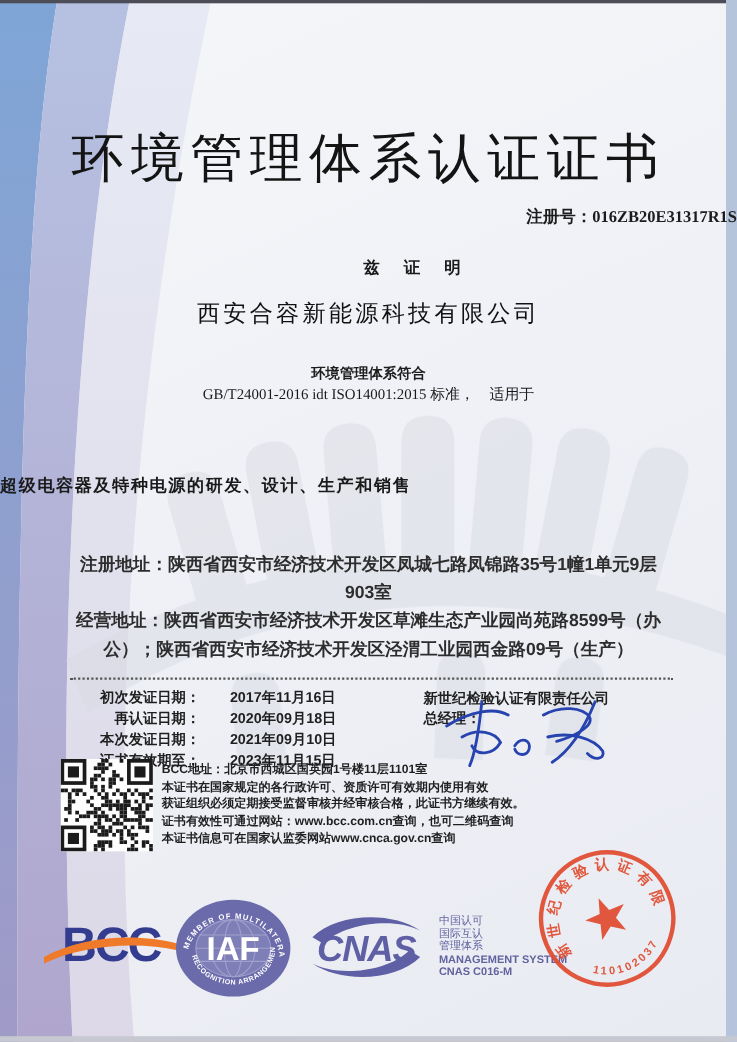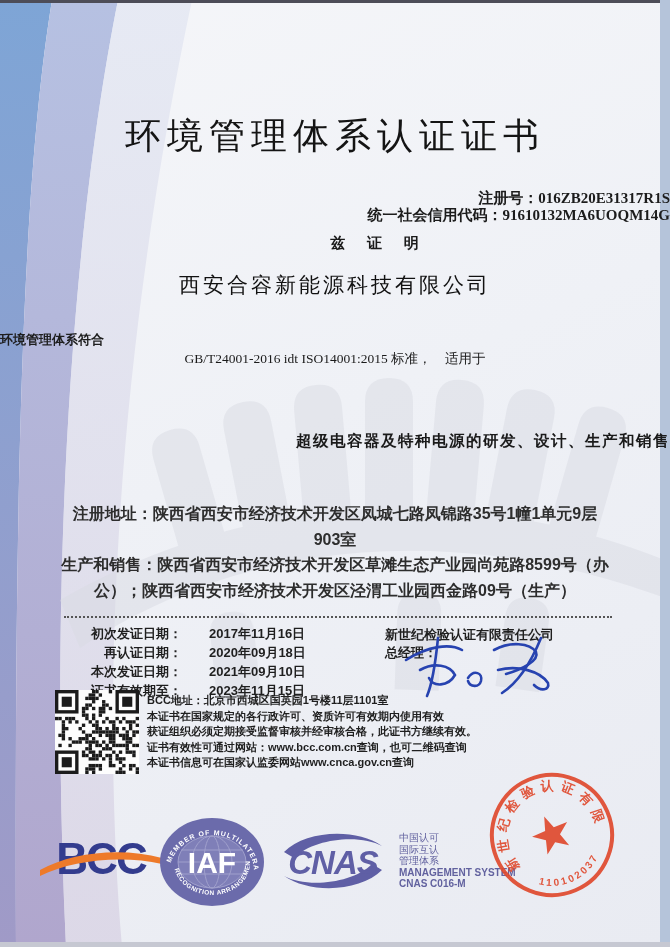--- a/index.html
+++ b/index.html
@@ -7,36 +7,36 @@
     background:linear-gradient(155deg,#f5f6f9 0%,#eff1f6 45%,#e9ebf2 100%);
     font-family:"Liberation Sans",sans-serif;color:#222;}
   .abs{position:absolute;}
   svg{display:block;}
   
   .edge-top{left:0;top:0;width:670px;height:3px;background:#4d4d58;}
   .edge-right{right:0;top:0;width:10px;height:947px;background:#b5c4da;}
   .edge-bottom{left:0;bottom:0;width:670px;height:5px;background:#c6c8d2;}
 
   .title{left:0;top:112px;width:670px;text-align:center;
-    font-family:"Liberation Serif",serif;font-size:36px;letter-spacing:6px;
+    font-family:"Liberation Serif",serif;font-size:48px;letter-spacing:6px;
     color:#141414;font-weight:500;}
   .regblock{left:0;top:190px;width:670px;text-align:right;
     font-family:"Liberation Serif",serif;font-size:15px;font-weight:bold;
     line-height:17px;color:#1c1c1c;}
   .certify{left:0;top:234px;width:662px;text-align:center;
     font-family:"Liberation Serif",serif;font-size:15px;font-weight:bold;
     letter-spacing:9px;color:#1a1a1a;padding-left:48px;}
   .company{left:0;top:271px;width:670px;text-align:center;
     font-family:"Liberation Serif",serif;font-size:21px;letter-spacing:3px;
     color:#111;}
-  .conformity{left:0;top:331px;width:670px;
+  .conformity{left:0;top:331px;width:670px;text-align:center;
     font-size:13px;font-weight:bold;color:#1e1e1e;}
   .standard{left:0;top:350px;width:670px;text-align:center;
     font-family:"Liberation Serif",serif;font-size:13.5px;color:#1a1a1a;}
-  .scope{left:0;top:431px;width:670px;text-align:right;
+  .scope{left:0;top:431px;width:670px;text-align:left;
     font-family:"Liberation Serif",serif;font-size:15.5px;font-weight:600;
     letter-spacing:1.5px;color:#1a1a1a;}
   .addresses{left:55px;top:501px;width:560px;text-align:center;
     font-size:16px;font-weight:bold;line-height:25.5px;color:#2d2d2d;}
   .separator{left:64px;top:616px;width:548px;border-top:2px dotted #555;}
   .dates{left:70px;top:624px;font-size:13px;font-weight:bold;color:#1f1f1f;}
   .date-row{display:flex;line-height:19px;gap:19px;}
   .date-label{width:112px;text-align:right;}
   .date-value{margin-left:8px;}
   .issuer{left:385px;top:626px;font-size:13px;font-weight:bold;
@@ -106,37 +106,36 @@
     </g>
   </svg>
   <div class="abs edge-top"></div>
   <div class="abs edge-right"></div>
   <div class="abs edge-bottom"></div>
 
   <div class="abs title">环境管理体系认证证书</div>
 
   <div class="abs regblock">
     <div>注册号：016ZB20E31317R1S</div>
-    <div>统一社会信用代码：91610132MA6UOQM14G</div>
   </div>
 
   <div class="abs certify">兹 证 明</div>
 
   <div class="abs company">西安合容新能源科技有限公司</div>
 
   <div class="abs conformity">环境管理体系符合</div>
 
   <div class="abs standard">GB/T24001-2016 idt ISO14001:2015 标准，　适用于</div>
 
   <div class="abs scope">超级电容器及特种电源的研发、设计、生产和销售</div>
 
   <div class="abs addresses">
     <div>注册地址：陕西省西安市经济技术开发区凤城七路凤锦路35号1幢1单元9层</div>
     <div>903室</div>
-    <div>生产和销售：陕西省西安市经济技术开发区草滩生态产业园尚苑路8599号（办</div>
+    <div>经营地址：陕西省西安市经济技术开发区草滩生态产业园尚苑路8599号（办</div>
     <div>公）；陕西省西安市经济技术开发区泾渭工业园西金路09号（生产）</div>
   </div>
 
   <div class="abs separator"></div>
 
   <div class="abs dates">
     <div class="date-row">
       <span class="date-label">初次发证日期：</span>
       <span class="date-value">2017年11月16日</span>
     </div>

